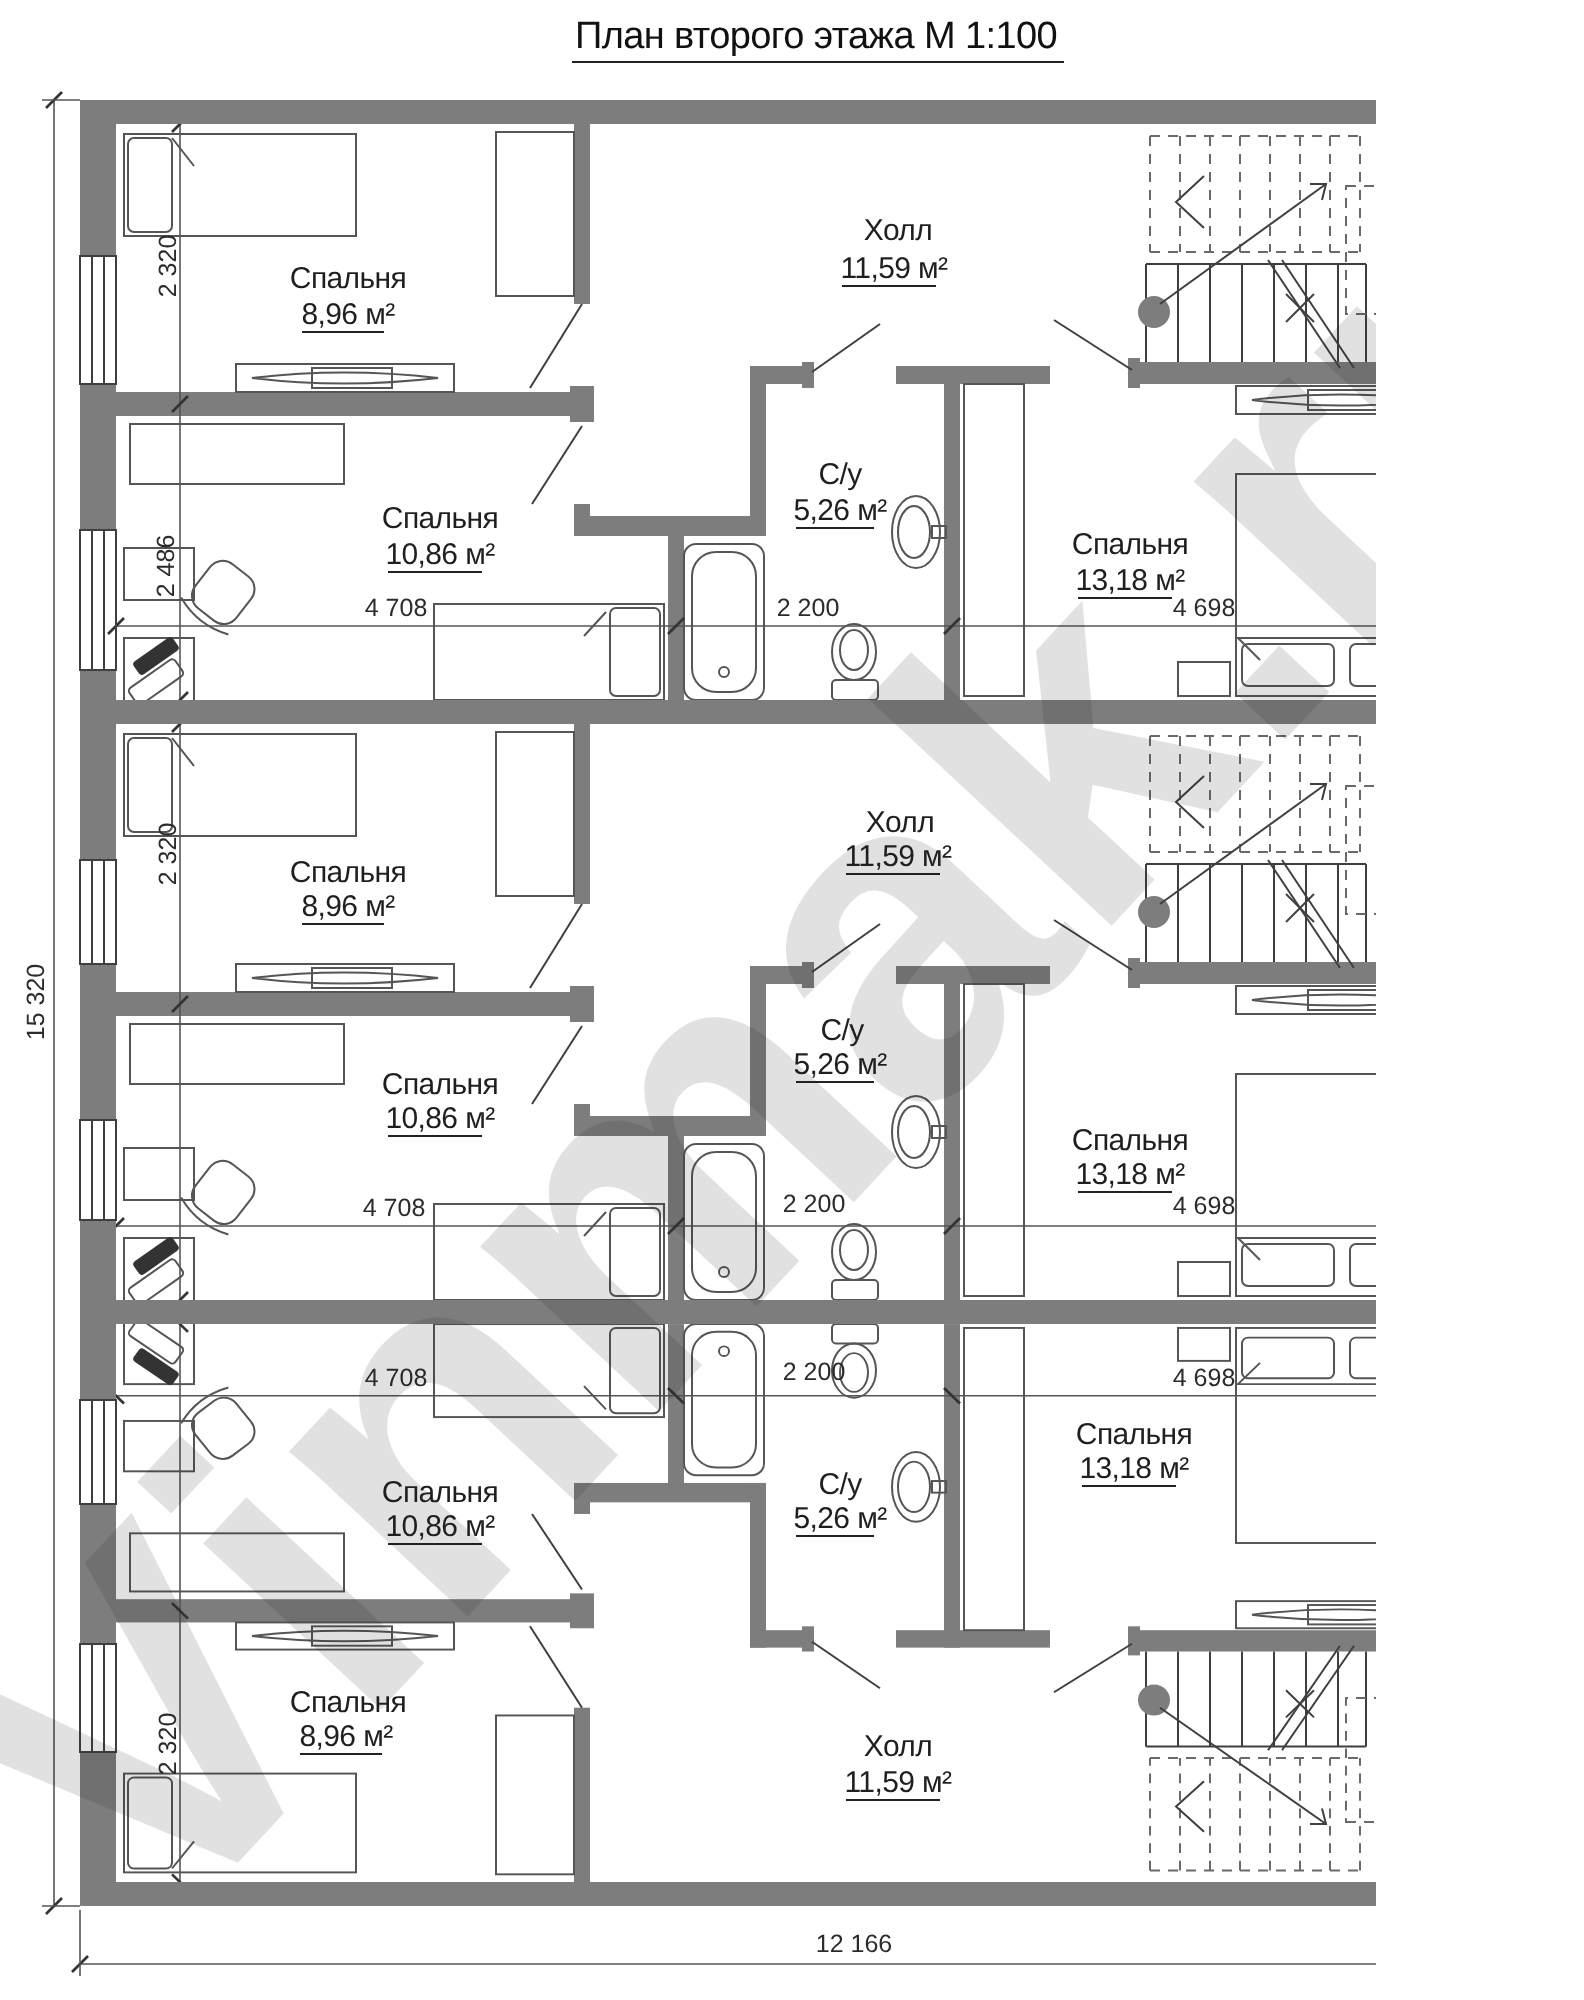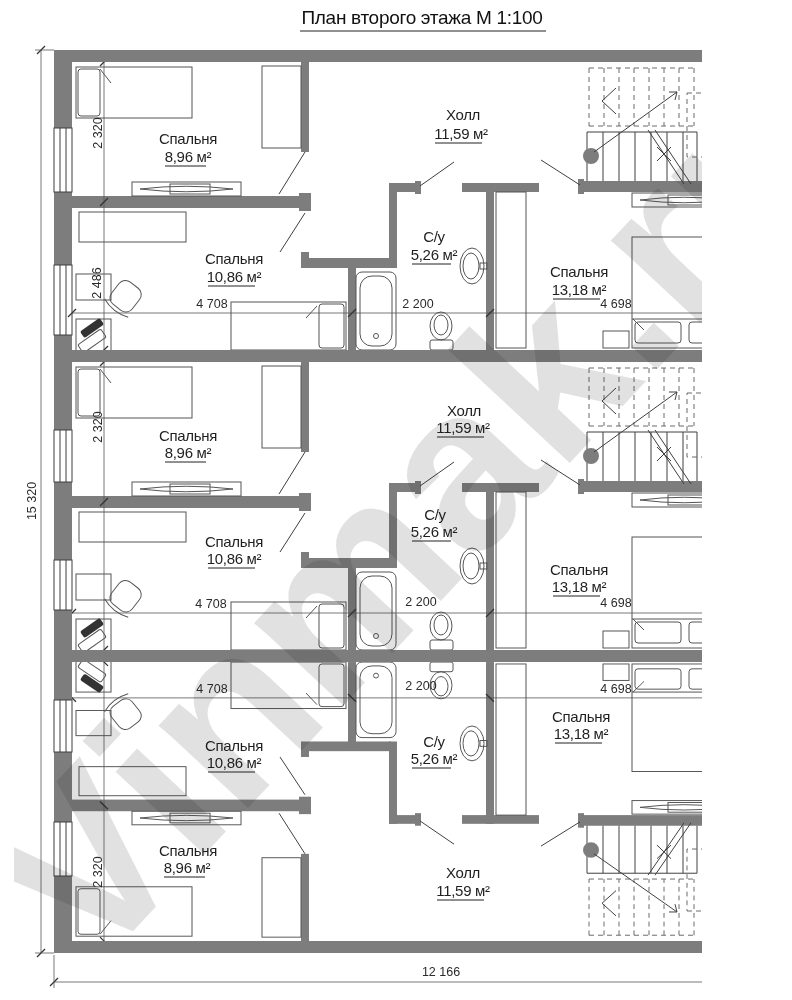--- a/index.html
+++ b/index.html
@@ -1,17 +1,17 @@
 <!DOCTYPE html>
 <html><head>
 <meta charset="utf-8">
 <style>
   html,body{margin:0;padding:0;background:#fff;}
   .page{width:688px;height:1000px;position:relative;background:#fff;overflow:hidden;
-        font-family:"Liberation Sans", sans-serif;margin-left:14px;}
+        font-family:"Liberation Sans", sans-serif;}
   svg{display:block;}
   text{fill:#1f1f1f;letter-spacing:-0.3px;}
   .room-name{font-size:15px;}
   .room-area{font-size:15px;}
   .dim{font-size:12.5px;fill:#2b2b2b;letter-spacing:0;}
   .title-text{font-size:19px;fill:#111;}
   .wall{fill:#7d7d7d;stroke:none;}
   .thin{stroke:#3f3f3f;stroke-width:1;fill:none;}
   .furn{stroke:#555;stroke-width:1;fill:#fff;}
   .furnl{stroke:#555;stroke-width:1;fill:none;}

